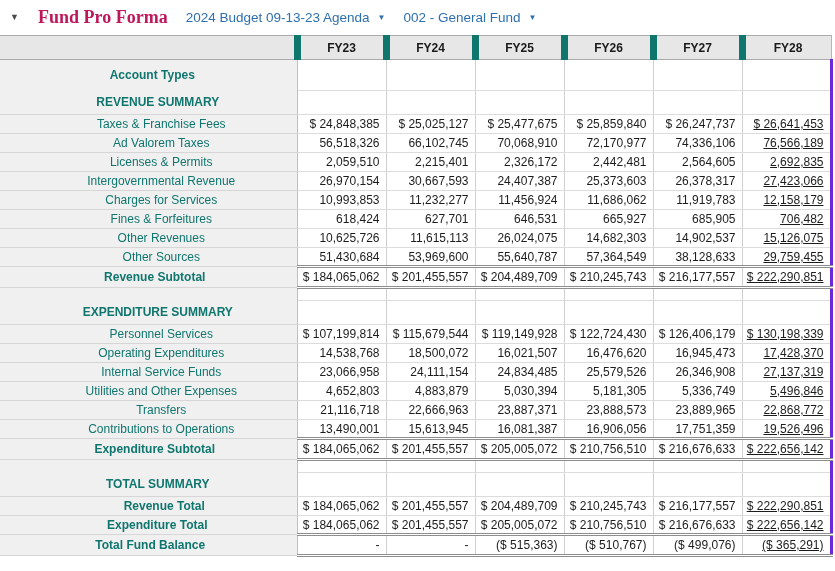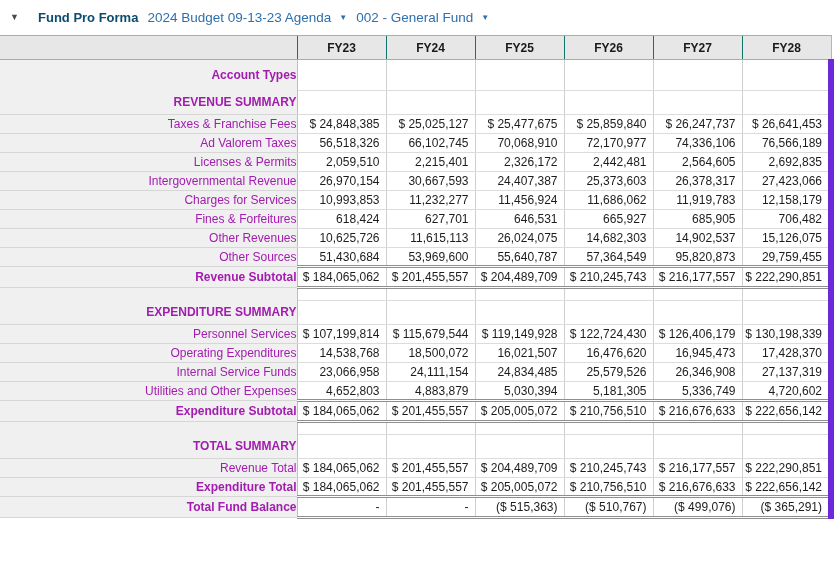--- a/index.html
+++ b/index.html
@@ -1,59 +1,59 @@
 <!DOCTYPE html>
 <html><head>
 <meta charset="utf-8">
 <style>
   html,body{margin:0;padding:0;background:#ffffff;}
   body{font-family:"Liberation Sans","DejaVu Sans",sans-serif;color:#1c1c1c;width:835px;height:571px;overflow:hidden;}
 
   
   .toolbar{height:34px;display:flex;align-items:center;padding-left:10px;box-sizing:border-box;}
   .collapse-tri{font-size:9px;color:#4a4a4a;cursor:pointer;width:14px;}
-  .page-title{font-weight:bold;font-size:13px;color:#0c4a6e;margin-left:14px;}
-  .dd{margin-left:9px;font-size:13.5px;color:#2e6fad;cursor:pointer;display:flex;align-items:center;white-space:nowrap;}
+  .page-title{font-weight:bold;font-size:18px;color:#be185d;margin-left:14px;font-family:Liberation Serif, serif;}
+  .dd{margin-left:18px;font-size:13.5px;color:#2e6fad;cursor:pointer;display:flex;align-items:center;white-space:nowrap;}
   .dd .arrow{font-size:8px;margin-left:8px;color:#2e6fad;}
 
   
   table.pf{border-collapse:collapse;table-layout:fixed;width:831px;margin-top:1px;}
   col.c-label{width:297px;}
   col.c-val{width:89px;}
 
   th{background:#e7e7e7;font-size:12px;font-weight:bold;color:#1a1a1a;height:23px;
      border-top:1px solid #ababab;border-bottom:1px solid #ababab;text-align:center;padding:0;}
   th.corner{border-left:none;}
-  th.fy{border-left:1px solid #0f766e;margin-left:32px;}
+  th.fy{border-left:7px solid #0f766e;margin-left:32px;}
   th:last-child{border-right:1px solid #b5b5b5;}
 
   td{font-size:12px;padding:0;margin:0;overflow:hidden;white-space:nowrap;}
-  td.lbl{background:#f0f0f0;color:#a21caf;text-align:right;}
+  td.lbl{background:#f0f0f0;color:#0f766e;text-align:center;}
   td.val{background:#ffffff;text-align:right;padding-right:6px;border-left:1px solid #cfcfcf;}
-  td.val:last-child{border-right:6px solid #6d28d9;}
+  td.val:last-child{border-right:3px solid #6d28d9;text-decoration:underline;}
   td.lbl{border-right:1px solid #bfbfbf;}
 
   
   tr td.val{border-bottom:1px solid #dcdcdc;}
   tr td.lbl{border-bottom:1px solid #d6d6d6;}
 
   
   tr.rt-tall-section{height:31px;}
   tr.rt-tall-section td.lbl{font-weight:bold;padding-left:8px;border-bottom:none;}
   tr.rt-section{height:24px;}
   tr.rt-section td.lbl{font-weight:bold;padding-left:19px;margin-left:16px;}
   tr.rt-item{height:19px;}
   tr.rt-item td.lbl{padding-left:26px;}
   tr.rt-subtotal{height:21px;}
   tr.rt-subtotal td.lbl{font-weight:bold;padding-left:13px;}
   tr.rt-subtotal td.val{border-top:3px double #8e8e8e;border-bottom:3px double #8e8e8e;}
   tr.rt-spacer{height:13px;}
   tr.rt-spacer td.lbl{border-bottom:none;}
   tr.rt-total{height:19px;}
-  tr.rt-total td.lbl{font-weight:normal;padding-left:32px;}
+  tr.rt-total td.lbl{font-weight:bold;padding-left:32px;}
   tr.rt-total-double{height:19px;}
   tr.rt-total-double td.lbl{font-weight:bold;padding-left:18px;}
   tr.rt-total-double td.val{border-bottom:3px double #8e8e8e;}
   tr.rt-balance{height:21px;}
   tr.rt-balance td.lbl{font-weight:bold;padding-left:4px;}
   tr.rt-balance td.val{border-bottom:3px double #8e8e8e;}
 </style>
 </head>
 <body>
 
@@ -172,21 +172,21 @@
         <td class="val">14,682,303</td>
         <td class="val">14,902,537</td>
         <td class="val">15,126,075</td>
       </tr>
       <tr class="rt-item">
         <td class="lbl">Other Sources</td>
         <td class="val">51,430,684</td>
         <td class="val">53,969,600</td>
         <td class="val">55,640,787</td>
         <td class="val">57,364,549</td>
-        <td class="val">95,820,873</td>
+        <td class="val">38,128,633</td>
         <td class="val">29,759,455</td>
       </tr>
       <tr class="rt-subtotal">
         <td class="lbl">Revenue Subtotal</td>
         <td class="val">$ 184,065,062</td>
         <td class="val">$ 201,455,557</td>
         <td class="val">$ 204,489,709</td>
         <td class="val">$ 210,245,743</td>
         <td class="val">$ 216,177,557</td>
         <td class="val">$ 222,290,851</td>
@@ -236,21 +236,39 @@
         <td class="val">26,346,908</td>
         <td class="val">27,137,319</td>
       </tr>
       <tr class="rt-item">
         <td class="lbl">Utilities and Other Expenses</td>
         <td class="val">4,652,803</td>
         <td class="val">4,883,879</td>
         <td class="val">5,030,394</td>
         <td class="val">5,181,305</td>
         <td class="val">5,336,749</td>
-        <td class="val">4,720,602</td>
+        <td class="val">5,496,846</td>
+      </tr>
+      <tr class="rt-item">
+        <td class="lbl">Transfers</td>
+        <td class="val">21,116,718</td>
+        <td class="val">22,666,963</td>
+        <td class="val">23,887,371</td>
+        <td class="val">23,888,573</td>
+        <td class="val">23,889,965</td>
+        <td class="val">22,868,772</td>
+      </tr>
+      <tr class="rt-item">
+        <td class="lbl">Contributions to Operations</td>
+        <td class="val">13,490,001</td>
+        <td class="val">15,613,945</td>
+        <td class="val">16,081,387</td>
+        <td class="val">16,906,056</td>
+        <td class="val">17,751,359</td>
+        <td class="val">19,526,496</td>
       </tr>
       <tr class="rt-subtotal">
         <td class="lbl">Expenditure Subtotal</td>
         <td class="val">$ 184,065,062</td>
         <td class="val">$ 201,455,557</td>
         <td class="val">$ 205,005,072</td>
         <td class="val">$ 210,756,510</td>
         <td class="val">$ 216,676,633</td>
         <td class="val">$ 222,656,142</td>
       </tr>

